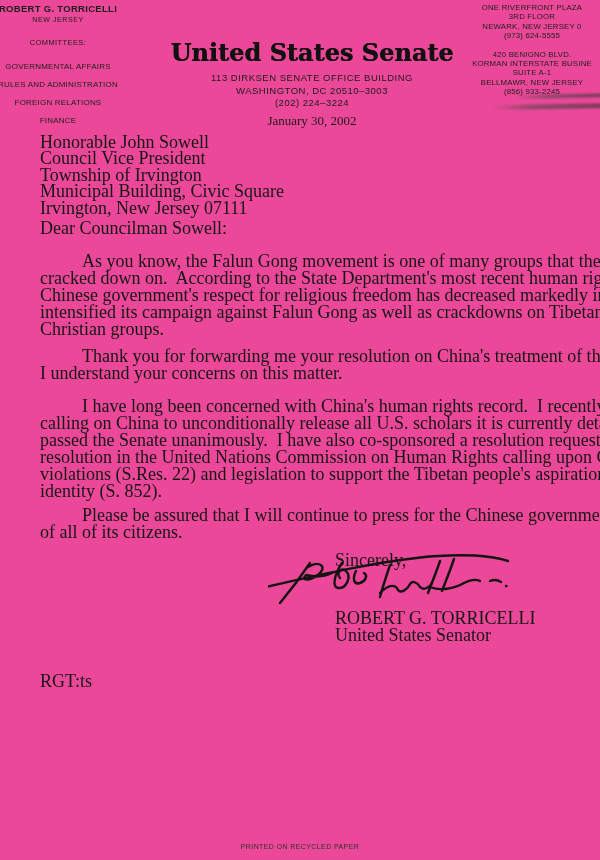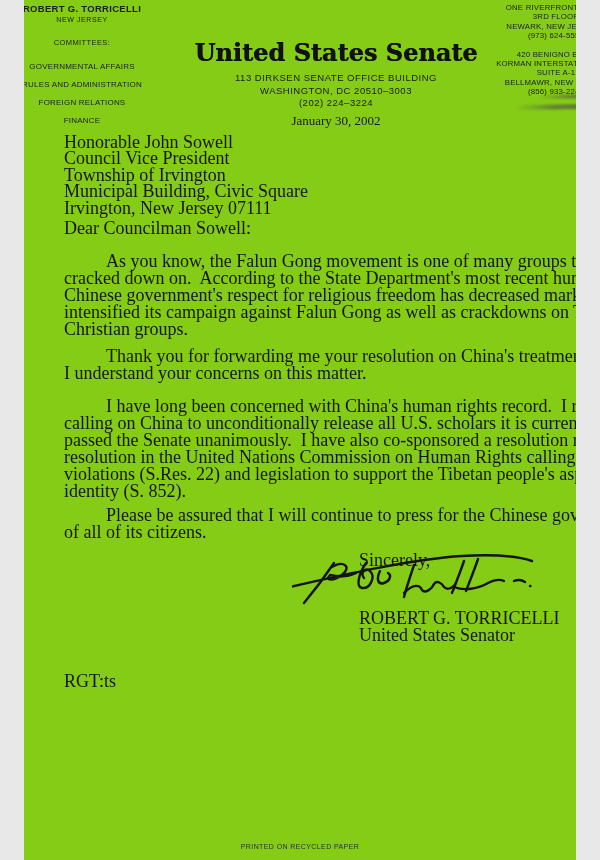--- a/index.html
+++ b/index.html
@@ -1,18 +1,18 @@
 <!DOCTYPE html>
 <html><head>
 <meta charset="utf-8">
 <style>
   html,body{margin:0;padding:0;background:#e8e8e8;}
   .page{
-    position:relative;width:552px;height:860px;margin:0 auto;
-    background:#84cc16;color:#1a1a1a;overflow:hidden;
+    position:relative;width:600px;height:860px;margin:0 auto;
+    background:#ec4899;color:#1a1a1a;overflow:hidden;
     font-family:"Liberation Serif", serif;
   }
   
   .mast-left{
     position:absolute;left:-8px;top:3px;width:132px;text-align:center;
     font-family:"Liberation Sans", sans-serif;color:#1d1d1d;
   }
   .senator-name{font-size:9.5px;font-weight:bold;letter-spacing:.3px;}
   .senator-state{font-size:7px;letter-spacing:.6px;margin-top:2px;}
   .committees-label{font-size:7.5px;letter-spacing:.4px;margin-top:15px;}

